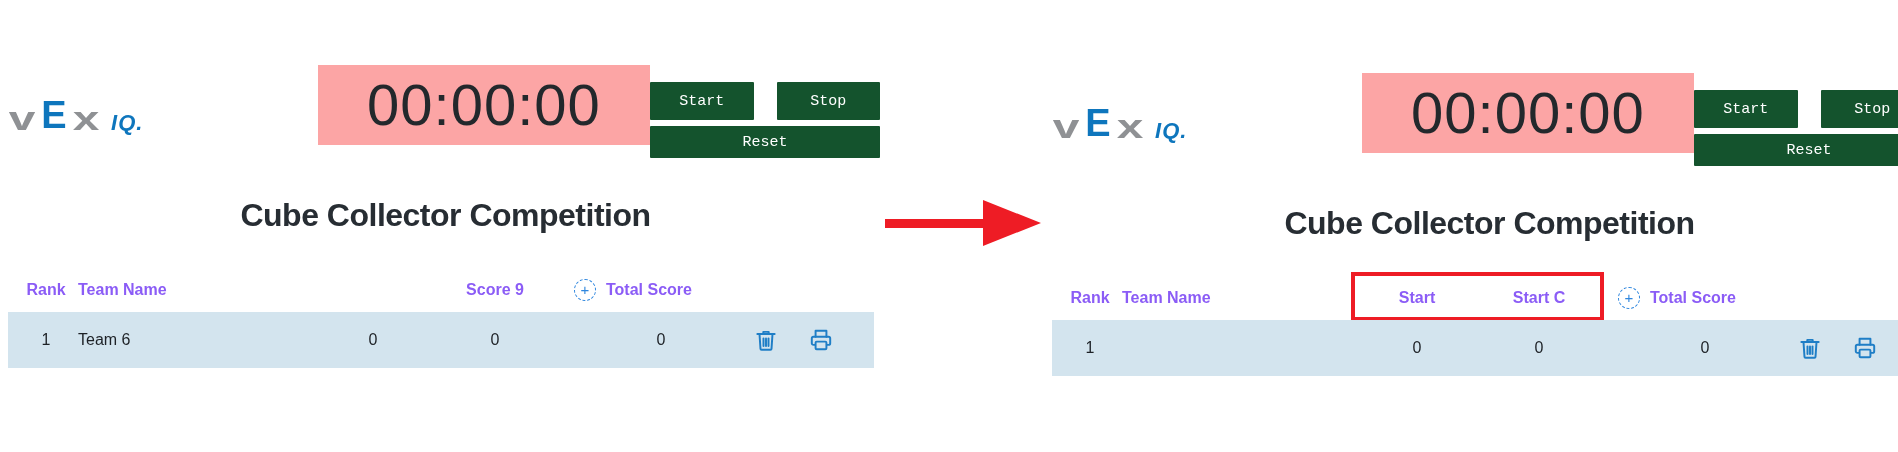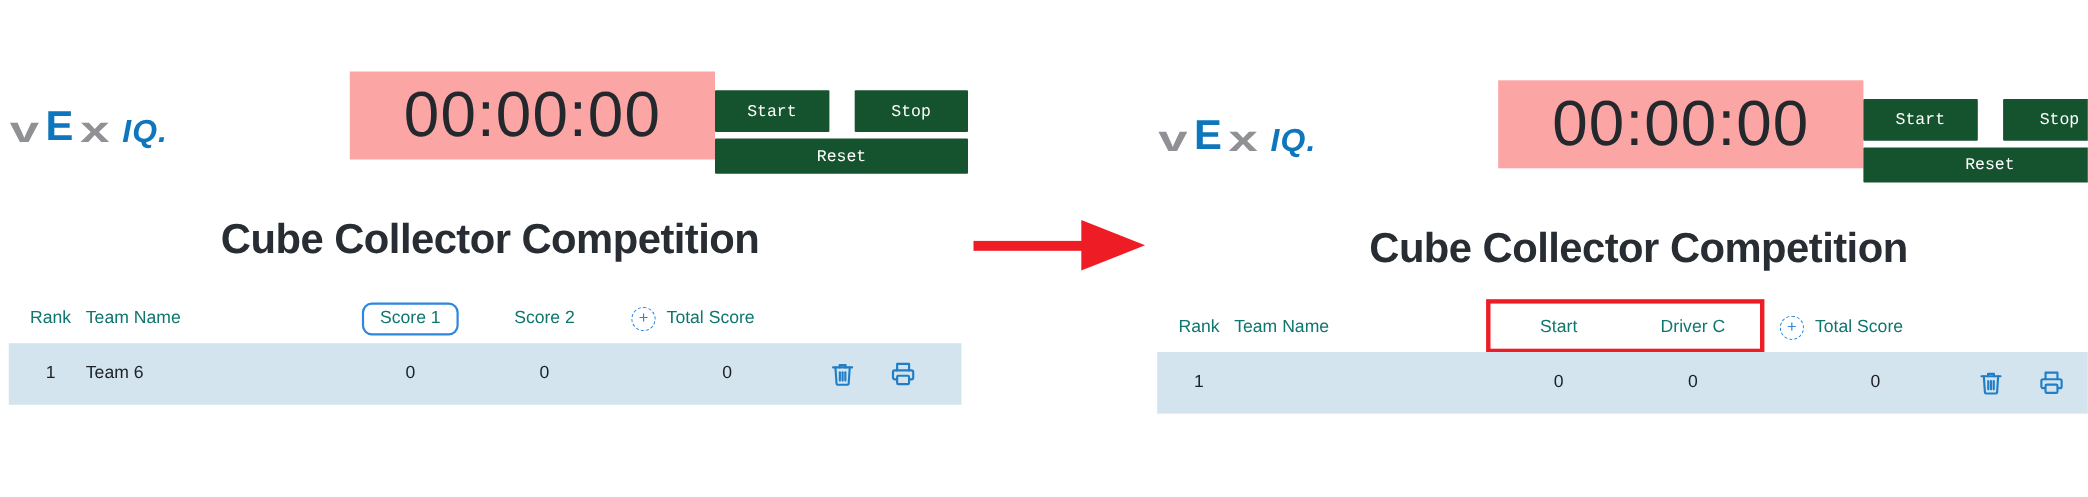--- a/index.html
+++ b/index.html
@@ -13,45 +13,45 @@
   .panel-right { left:1052px; top:68px; }
 
   
   .logo { position:absolute; left:5px; top:38px; display:flex; align-items:baseline; }
   .logo .lv, .logo .lx { display:inline-block; font-weight:700; font-size:33px;
         color:#8f9194; transform:scaleX(1.45); letter-spacing:0; line-height:1; }
   .logo .lv { margin-right:10px; }
   .logo .le { display:inline-block; font-weight:700; font-size:38px; color:#0e76bd;
         line-height:1; position:relative; top:-2px; }
   .logo .lx { margin-left:10px; }
-  .logo .liq { display:inline-block; font-style:italic; font-weight:900; font-size:29px;
+  .logo .liq { display:inline-block; font-style:italic; font-weight:900; font-size:22px;
         color:#0e76bd; margin-left:16px; letter-spacing:1px; line-height:1; }
 
   .timer { position:absolute; left:310px; top:5px; width:332px; height:80px;
         background:#fca5a5; color:#23282c; font-size:58px; font-weight:400;
         letter-spacing:1px; text-align:center; line-height:80px; }
 
   .btns { position:absolute; left:642px; top:22px; width:230px; }
   .btn-row { display:flex; gap:23px; margin-bottom:6px; }
   .btn { background:#14532d; color:#ffffff; border:none; font-family:Liberation Mono, monospace;
         font-size:15px; height:38px; flex:1; cursor:pointer; border-radius:1px; }
   .btn-reset { width:100%; height:32px; flex:none; display:block; }
 
   .title { position:absolute; top:137px; left:0; width:100%; text-align:center;
-        font-size:38px; font-weight:700; color:#272d33; letter-spacing:-0.5px;
+        font-size:32px; font-weight:700; color:#272d33; letter-spacing:-0.5px;
         white-space:nowrap; }
 
   
   .thead { position:absolute; top:212px; left:0; width:866px; height:36px; }
   .trow  { position:absolute; top:252px; left:0; width:866px; height:56px;
         background:#d3e4ee; }
   .cell { position:absolute; top:0; height:100%; display:flex; align-items:center;
         font-size:16px; color:#1d2126; white-space:nowrap; }
   .c-center { justify-content:center; }
-  .hd { font-weight:400; color:#0f766e; }
+  .hd { font-weight:700; color:#8b5cf6; }
   .col-rank  { left:14px;  width:48px; }
   .col-team  { left:70px;  width:200px; }
   .col-s1    { left:312px; width:106px; }
   .col-s2    { left:432px; width:110px; }
   .col-plus  { left:566px; width:22px; }
   .col-total { left:598px; width:110px; }
   .col-trash { left:743px; width:30px; }
   .col-print { left:798px; width:30px; }
 
   .score-box { display:inline-block; border:2px solid #2e86de; border-radius:9px;
@@ -98,24 +98,21 @@
         <button class="btn">Stop</button>
       </div>
       <button class="btn btn-reset">Reset</button>
     </div>
 
     <h1 class="title">Cube Collector Competition</h1>
 
     <div class="thead">
       <span class="cell hd col-rank c-center">Rank</span>
       <span class="cell hd col-team">Team Name</span>
-      <span class="cell col-s1 c-center">
-        <span class="score-box hd">Score 1</span>
-      </span>
-      <span class="cell hd col-s2 c-center">Score 2</span>
+      <span class="cell hd col-s2 c-center">Score 9</span>
       <span class="cell col-plus c-center">
         <span class="plus-icon">+</span>
       </span>
       <span class="cell hd col-total">Total Score</span>
     </div>
 
     <div class="trow">
       <span class="cell col-rank c-center">1</span>
       <span class="cell col-team">Team 6</span>
       <span class="cell col-s1 c-center">0</span>
@@ -168,21 +165,21 @@
       </div>
       <button class="btn btn-reset">Reset</button>
     </div>
 
     <h1 class="title">Cube Collector Competition</h1>
 
     <div class="thead">
       <span class="cell hd col-rank c-center">Rank</span>
       <span class="cell hd col-team">Team Name</span>
       <span class="cell hd col-s1 c-center">Start</span>
-      <span class="cell hd col-s2 c-center">Driver C</span>
+      <span class="cell hd col-s2 c-center">Start C</span>
       <span class="cell col-plus c-center">
         <span class="plus-icon">+</span>
       </span>
       <span class="cell hd col-total">Total Score</span>
       <div class="annot-box"></div>
     </div>
 
     <div class="trow">
       <span class="cell col-rank c-center">1</span>
       <span class="cell col-s1 c-center">0</span>

